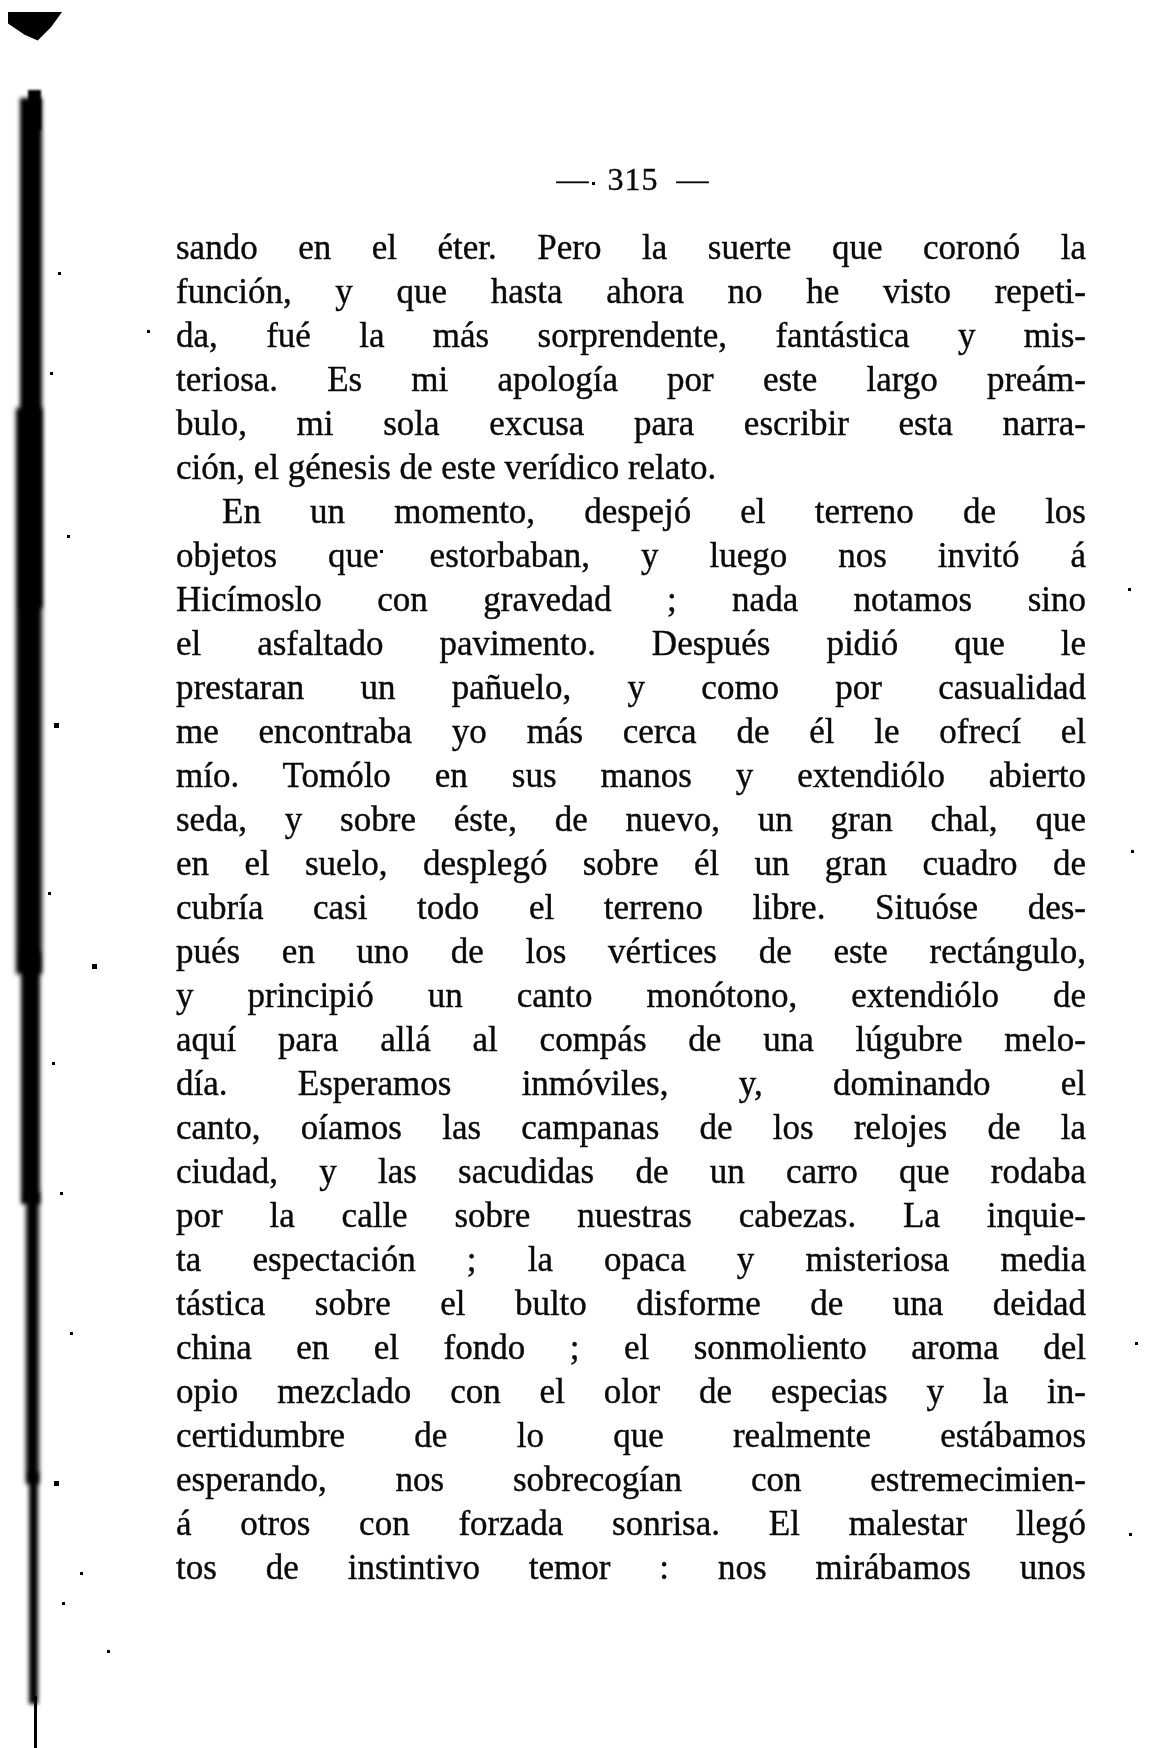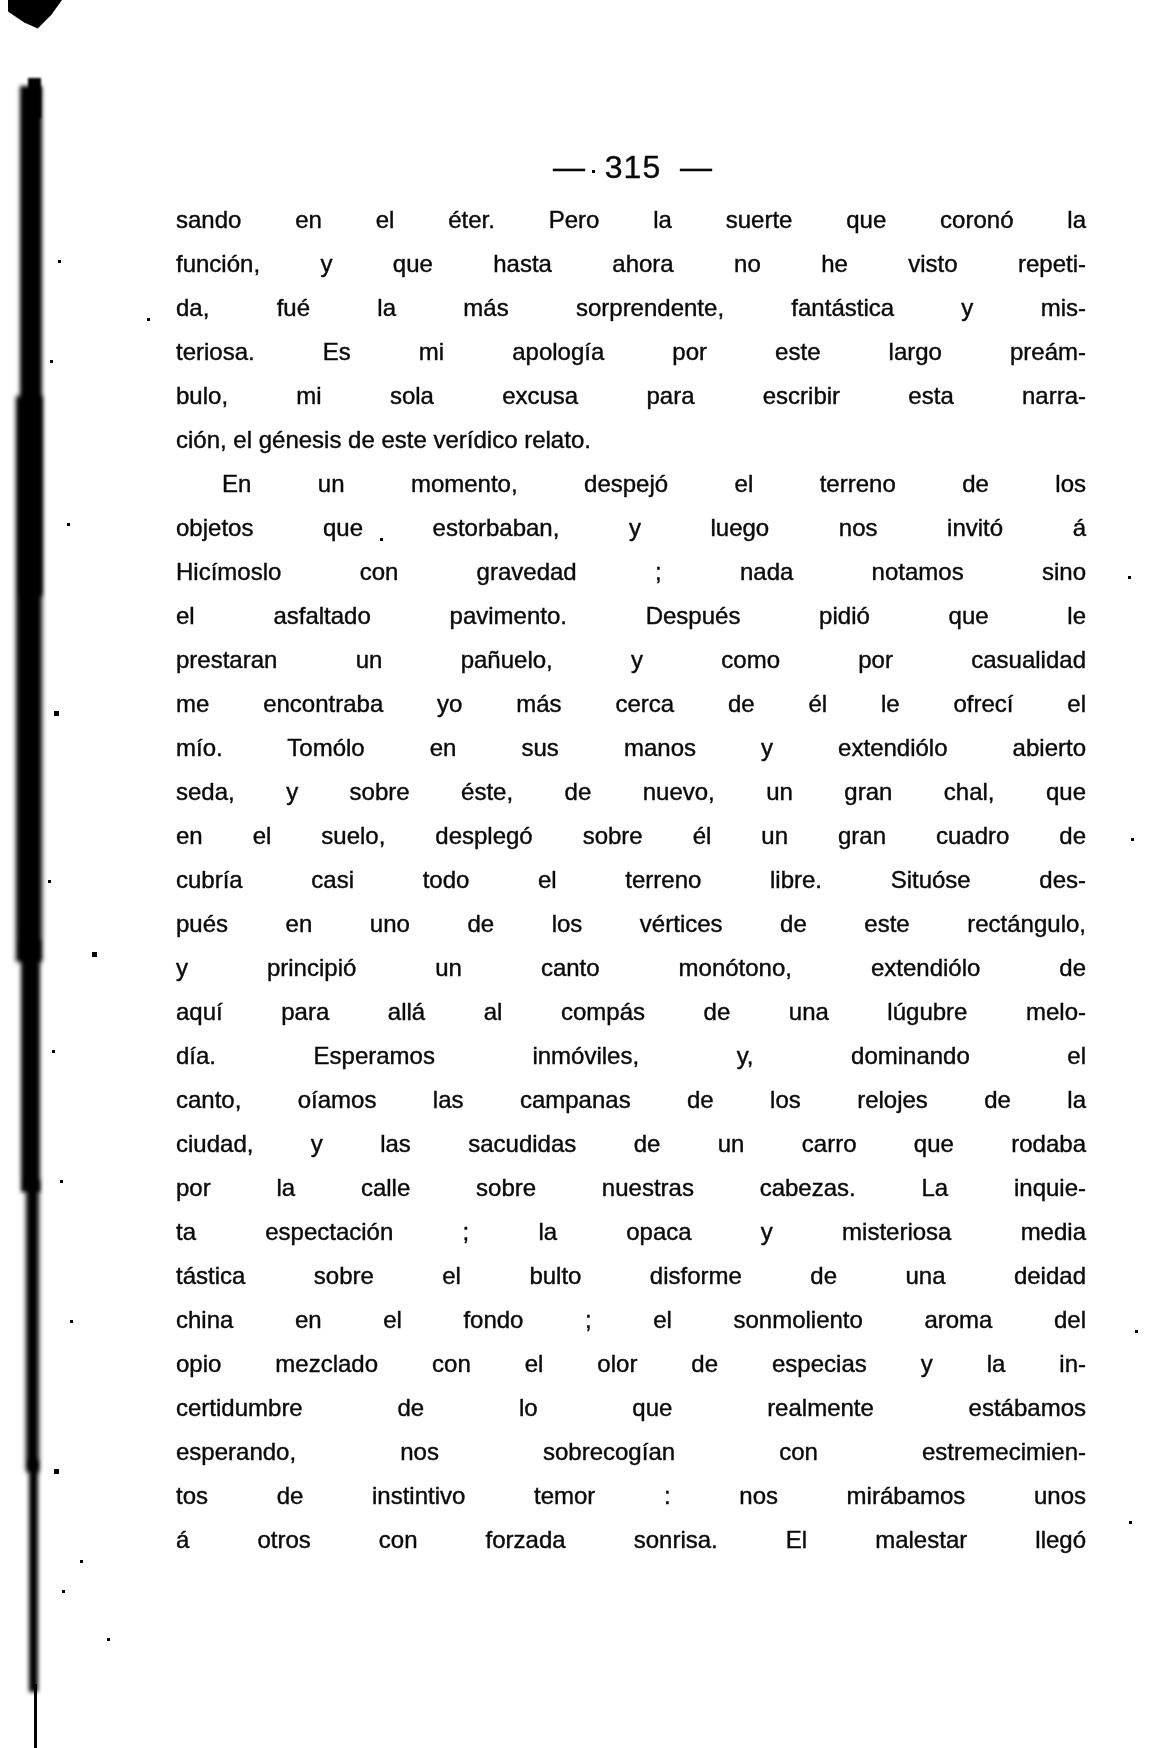--- a/index.html
+++ b/index.html
@@ -8,44 +8,45 @@
     width: 1150px;
     height: 1748px;
     overflow: hidden;
     background: var(--paper, #ffffff);
   }
   .page {
     position: relative;
     width: 1150px;
     height: 1410px;
     background: var(--paper, #ffffff);
-    font-family: Liberation Sans, sans-serif;
+    font-family: Liberation Serif, serif;
     color: var(--ink, #0a0a0a);
+    margin-top: 12px;
   }
 
   
   .folio {
     position: absolute;
     left: 333px;
     top: 146px;
     width: 600px;
     height: 42px;
     text-align: center;
     font-size: 32px;
     line-height: 42px;
     word-spacing: 9px;
     letter-spacing: 1px;
     -webkit-text-stroke: 0.4px var(--ink, #0a0a0a);
   }
   .text-block {
     position: absolute;
     left: 176px;
-    top: 198px;
+    top: 214px;
     width: 910px;
-    font-size: 24px;
+    font-size: 35px;
     line-height: 44px;
     -webkit-text-stroke: 0.4px var(--ink, #0a0a0a);
   }
   .line {
     height: 44px;
     text-align: justify;
     text-align-last: justify;
     white-space: nowrap;
   }
   .line.no-fill { text-align-last: left; }
@@ -142,16 +143,16 @@
       <div class="line">día. Esperamos inmóviles, y, dominando el</div>
       <div class="line">canto, oíamos las campanas de los relojes de la</div>
       <div class="line">ciudad, y las sacudidas de un carro que rodaba</div>
       <div class="line">por la calle sobre nuestras cabezas. La inquie-</div>
       <div class="line">ta espectación ; la opaca y misteriosa media</div>
       <div class="line">tástica sobre el bulto disforme de una deidad</div>
       <div class="line">china en el fondo ; el sonmoliento aroma del</div>
       <div class="line">opio mezclado con el olor de especias y la in-</div>
       <div class="line">certidumbre de lo que realmente estábamos</div>
       <div class="line">esperando, nos sobrecogían con estremecimien-</div>
+      <div class="line">á otros con forzada sonrisa. El malestar llegó</div>
       <div class="line">tos de instintivo temor : nos mirábamos unos</div>
-      <div class="line">á otros con forzada sonrisa. El malestar llegó</div>
     </div>
 </div>
 
 </body></html>

